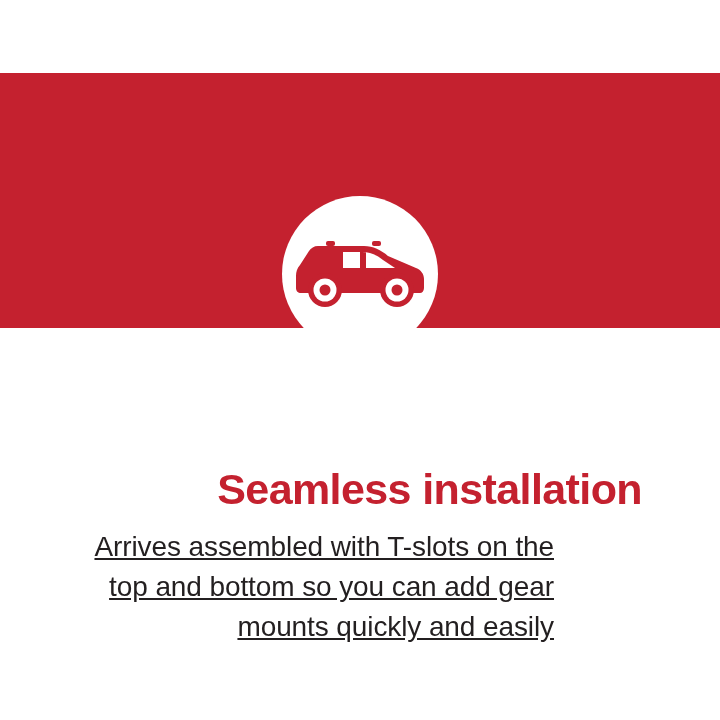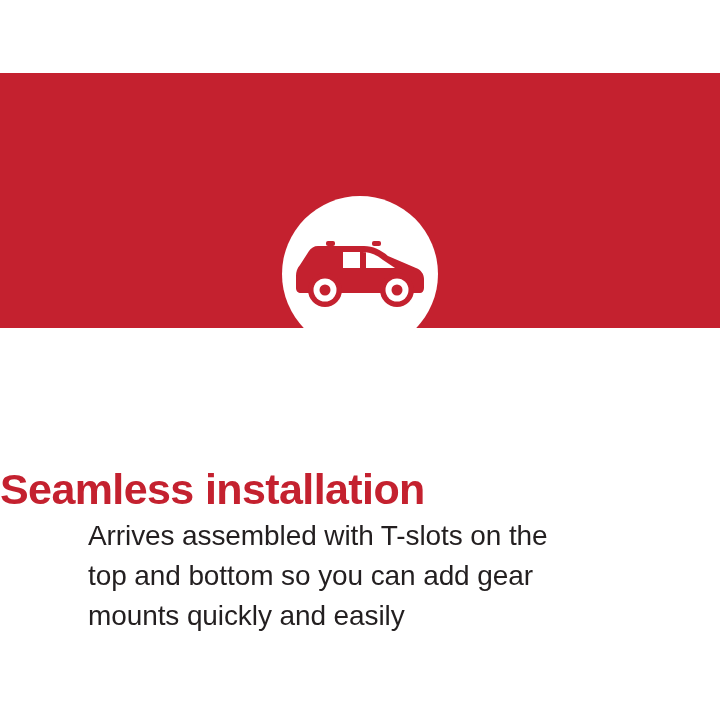--- a/index.html
+++ b/index.html
@@ -45,45 +45,46 @@
     left: 14px;
     top: 45px;
     width: 128px;
     height: 66px;
     display: block;
   }
 
   
   .content {
     position: absolute;
-    left: 0;
+    left: 6px;
     top: 465px;
     width: 636px;
-    text-align: left;
+    text-align: right;
   }
 
   .headline {
     margin: 0;
     font-family: "Liberation Sans", sans-serif;
     font-size: 43px;
     font-weight: 700;
     line-height: 1.12;
     letter-spacing: -0.6px;
     color: #c4212f;
   }
 
   .body-copy {
-    margin: 3px 0 0 0;
+    margin: 14px 0 0 0;
     font-family: "Liberation Sans", sans-serif;
     font-size: 28px;
     font-weight: 400;
     line-height: 1.42;
     letter-spacing: -0.1px;
     color: #231f20;
     padding: 0 88px;
+    text-decoration: underline;
   }
 </style>
 </head>
 <body>
 
 <div class="panel">
 
   <div class="hero-band">
 
     <div class="icon-badge">

